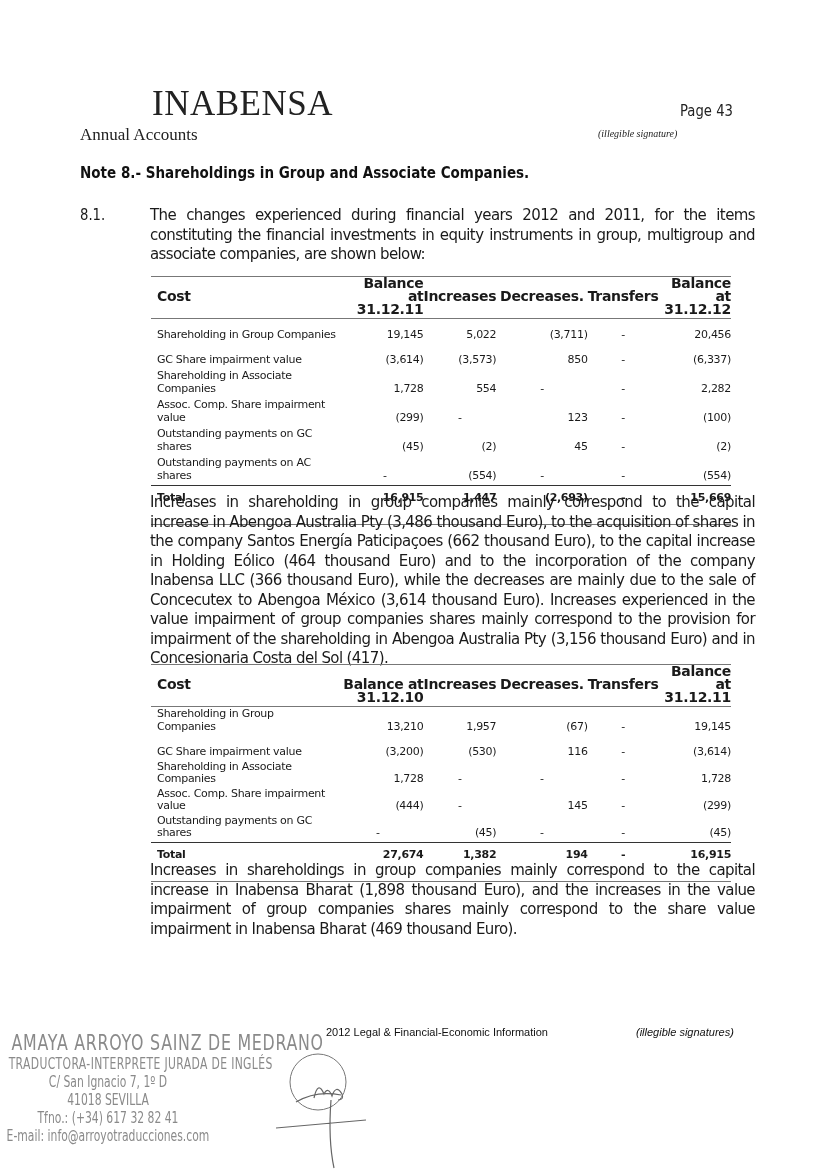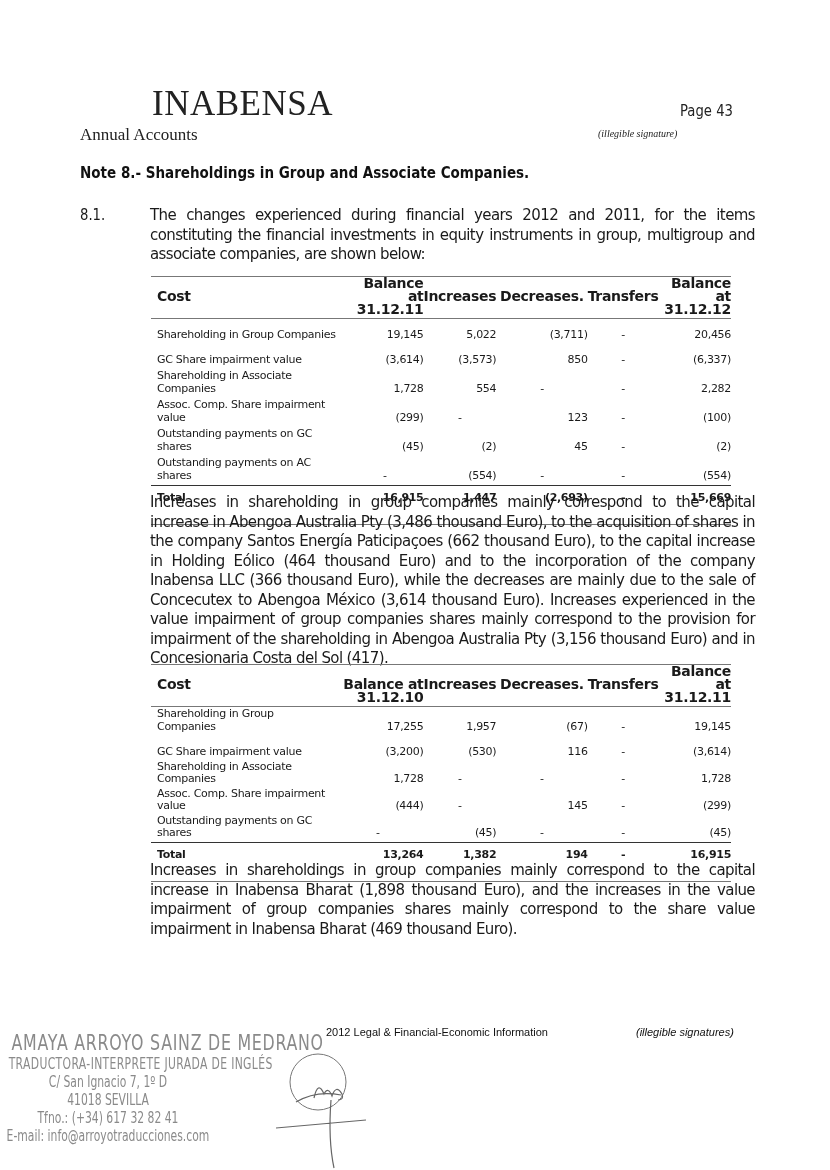--- a/index.html
+++ b/index.html
@@ -153,21 +153,21 @@
       <th class="num-h">Balance at 31.12.10</th>
       <th class="mid">Increases</th>
       <th class="mid">Decreases.</th>
       <th class="mid">Transfers</th>
       <th class="num-h">Balance at 31.12.11</th>
     </tr>
   </thead>
   <tbody id="t2body">
       <tr class=" first">
         <td class="label">Shareholding in Group Companies</td>
-        <td>17,255</td>
+        <td>13,210</td>
         <td>1,957</td>
         <td>(67)</td>
         <td class="dash">-</td>
         <td>19,145</td>
       </tr>
       <tr>
         <td class="label">GC Share impairment value</td>
         <td>(3,200)</td>
         <td>(530)</td>
         <td>116</td>
@@ -193,21 +193,21 @@
       <tr class="last-row">
         <td class="label label-wrap">Outstanding payments on GC shares</td>
         <td class="dash">-</td>
         <td>(45)</td>
         <td class="dash">-</td>
         <td class="dash">-</td>
         <td>(45)</td>
       </tr>
       <tr class="total">
         <td class="label">Total</td>
-        <td>13,264</td>
+        <td>27,674</td>
         <td>1,382</td>
         <td>194</td>
         <td class="dash">-</td>
         <td>16,915</td>
       </tr>
     </tbody>
 </table>
 
 <div class="abs para p3 cond">Increases in shareholdings in group companies mainly correspond to the capital increase in Inabensa Bharat (1,898 thousand Euro), and the increases in the value impairment of group companies shares mainly correspond to the share value impairment in Inabensa Bharat (469 thousand Euro).</div>
 

